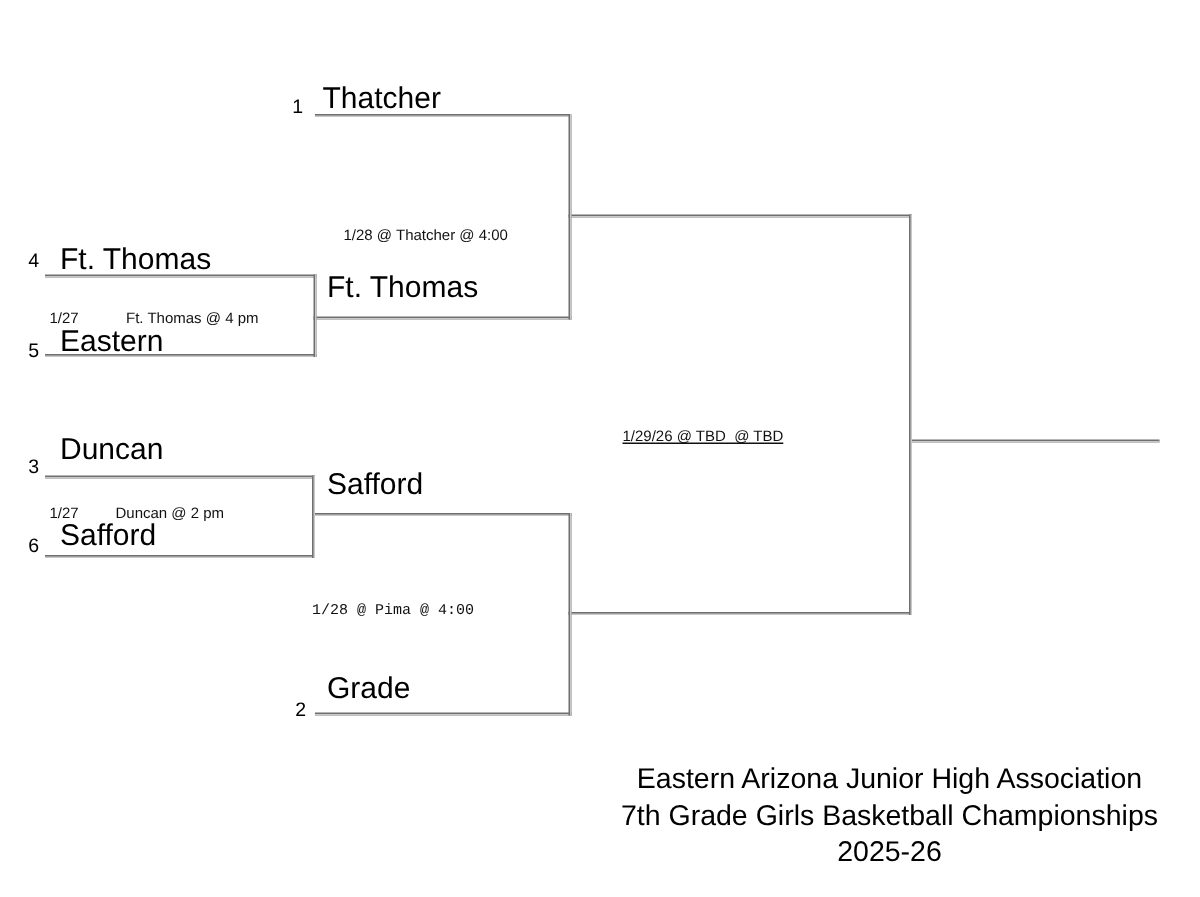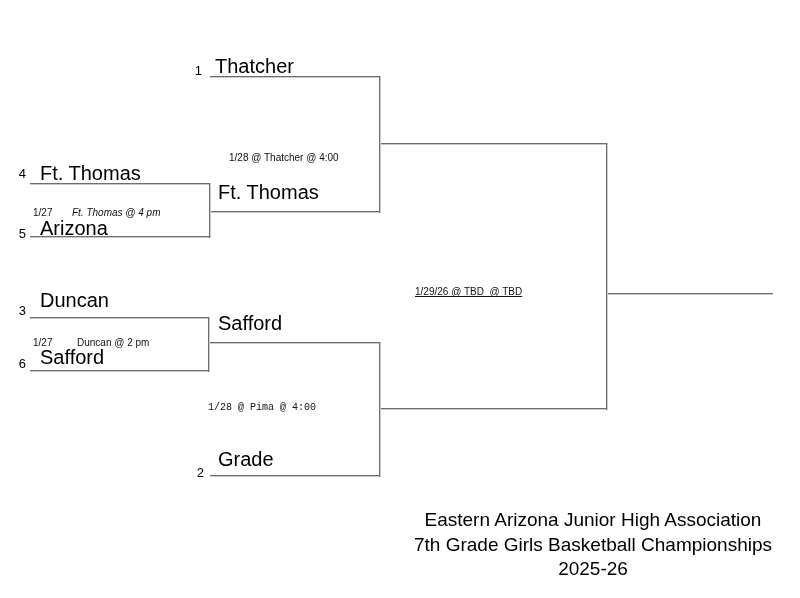--- a/index.html
+++ b/index.html
@@ -43,30 +43,30 @@
 
   <div class="seed" style="left:178px;top:64px;">1</div>
   <div class="seed" style="left:2px;top:167px;">4</div>
   <div class="seed" style="left:2px;top:227px;">5</div>
   <div class="seed" style="left:2px;top:304px;">3</div>
   <div class="seed" style="left:2px;top:357px;">6</div>
   <div class="seed" style="left:180px;top:466px;">2</div>
 
   <div class="team" style="left:215px;top:59px;">Thatcher</div>
   <div class="team" style="left:40px;top:166px;">Ft. Thomas</div>
-  <div class="team" style="left:40px;top:221px;">Arizona</div>
+  <div class="team" style="left:40px;top:221px;">Eastern</div>
   <div class="team" style="left:218px;top:185px;">Ft. Thomas</div>
   <div class="team" style="left:40px;top:293px;">Duncan</div>
   <div class="team" style="left:40px;top:350px;">Safford</div>
   <div class="team" style="left:218px;top:316px;">Safford</div>
   <div class="team" style="left:218px;top:452px;">Grade</div>
 
   <div class="note" style="left:208px;top:152px;margin-left:21px;">1/28 @ Thatcher @ 4:00</div>
   <div class="note" style="left:33px;top:207px;">1/27</div>
-  <div class="note" style="left:72px;top:207px;font-style:italic;">Ft. Thomas @ 4 pm</div>
+  <div class="note" style="left:84px;top:207px;">Ft. Thomas @ 4 pm</div>
   <div class="note" style="left:33px;top:337px;">1/27</div>
   <div class="note" style="left:77px;top:337px;">Duncan @ 2 pm</div>
   <div class="note" style="left:208px;top:402px;font-family:Liberation Mono, monospace;">1/28 @ Pima @ 4:00</div>
   <div class="note" style="left:415px;top:286px;text-decoration:underline;">1/29/26 @ TBD  @ TBD</div>
 
   <div class="footer">
     <div>Eastern Arizona Junior High Association</div>
     <div>7th Grade Girls Basketball Championships</div>
     <div>2025-26</div>
   </div>

